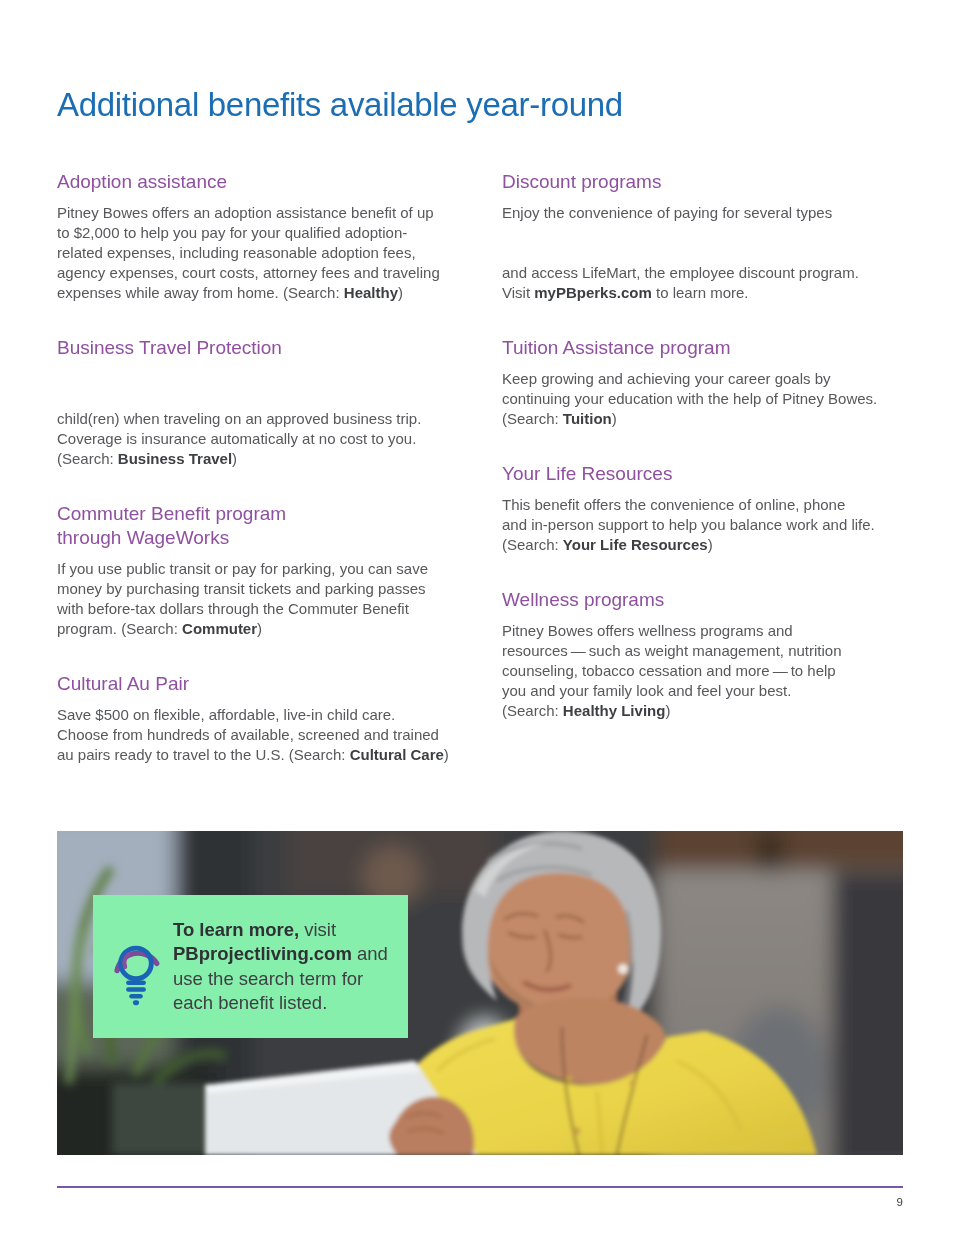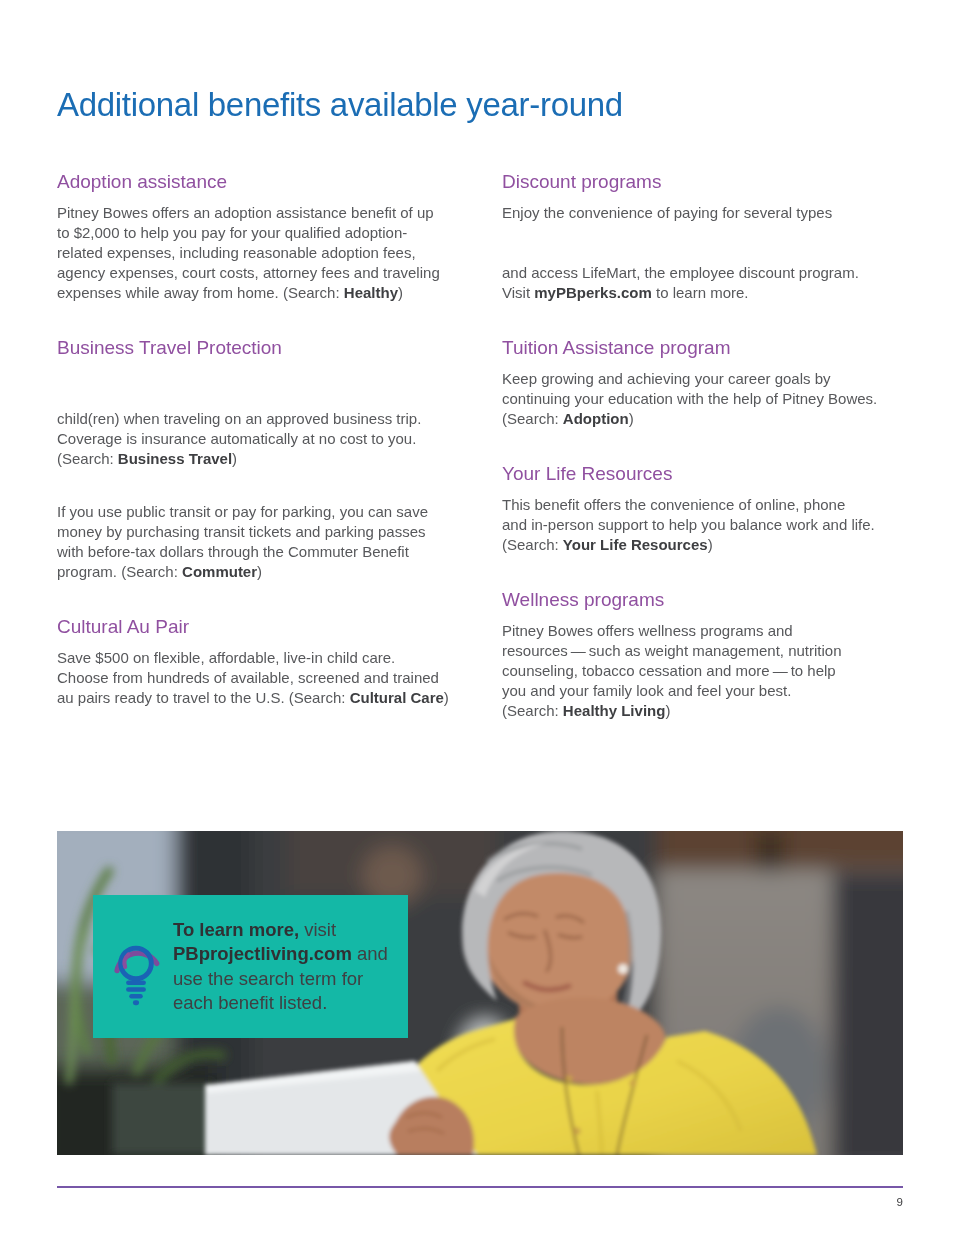--- a/index.html
+++ b/index.html
@@ -34,21 +34,21 @@
   }
   .bb b{font-weight:700;color:var(--bold-text);}
   
   .photo{
     position:absolute;left:57px;top:831px;width:846px;height:324px;
     overflow:hidden;background:#55575a;
   }
   .photo svg.scene{position:absolute;left:0;top:0;width:100%;height:100%;display:block;}
   .callout{
     position:absolute;left:36px;top:64px;width:315px;height:143px;
-    background:#14b8a6;display:flex;align-items:center;
+    background:#86efac;display:flex;align-items:center;
     padding:14px 10px 14px 16px;
   }
   .callout .bulb{width:54px;height:82px;flex:0 0 54px;margin-right:10px;}
   .callout-text{
     font-size:18.5px;line-height:24.5px;color:#3f4043;white-space:nowrap;
   }
   .callout-text b{font-weight:700;color:#303134;}
   
   .footer-rule{
     position:absolute;left:57px;top:1186px;width:846px;height:2px;
@@ -67,35 +67,36 @@
 <div class="col" id="col-left">
     <section class="benefit">
       <h3 class="bh">Adoption assistance</h3>
       <p class="bb"><span>Pitney Bowes offers an adoption assistance benefit of up</span><br><span>to $2,000 to help you pay for your qualified adoption-</span><br><span>related expenses, including reasonable adoption fees,</span><br><span>agency expenses, court costs, attorney fees and traveling</span><br><span>expenses while away from home. (Search: </span><b>Healthy</b><span>)</span></p>
     </section>
     <section class="benefit">
       <h3 class="bh">Business Travel Protection</h3>
       <p class="bb"><br><br><span>child(ren) when traveling on an approved business trip.</span><br><span>Coverage is insurance automatically at no cost to you.</span><br><span>(Search: </span><b>Business Travel</b><span>)</span></p>
     </section>
     <section class="benefit">
+      <h3 class="bh">Commuter Benefit program<br>through WageWorks</h3>
       <p class="bb"><span>If you use public transit or pay for parking, you can save</span><br><span>money by purchasing transit tickets and parking passes</span><br><span>with before-tax dollars through the Commuter Benefit</span><br><span>program. (Search: </span><b>Commuter</b><span>)</span></p>
     </section>
     <section class="benefit">
       <h3 class="bh">Cultural Au Pair</h3>
       <p class="bb"><span>Save $500 on flexible, affordable, live-in child care.</span><br><span>Choose from hundreds of available, screened and trained</span><br><span>au pairs ready to travel to the U.S. (Search: </span><b>Cultural Care</b><span>)</span></p>
     </section>
   </div>
 <div class="col" id="col-right">
     <section class="benefit">
       <h3 class="bh">Discount programs</h3>
       <p class="bb"><span>Enjoy the convenience of paying for several types</span><br><br><br><span>and access LifeMart, the employee discount program.</span><br><span>Visit </span><b>myPBperks.com</b><span> to learn more.</span></p>
     </section>
     <section class="benefit">
       <h3 class="bh">Tuition Assistance program</h3>
-      <p class="bb"><span>Keep growing and achieving your career goals by</span><br><span>continuing your education with the help of Pitney Bowes.</span><br><span>(Search: </span><b>Adoption</b><span>)</span></p>
+      <p class="bb"><span>Keep growing and achieving your career goals by</span><br><span>continuing your education with the help of Pitney Bowes.</span><br><span>(Search: </span><b>Tuition</b><span>)</span></p>
     </section>
     <section class="benefit">
       <h3 class="bh">Your Life Resources</h3>
       <p class="bb"><span>This benefit offers the convenience of online, phone</span><br><span>and in-person support to help you balance work and life.</span><br><span>(Search: </span><b>Your Life Resources</b><span>)</span></p>
     </section>
     <section class="benefit">
       <h3 class="bh">Wellness programs</h3>
       <p class="bb"><span>Pitney Bowes offers wellness programs and</span><br><span>resources — such as weight management, nutrition</span><br><span>counseling, tobacco cessation and more — to help</span><br><span>you and your family look and feel your best.</span><br><span>(Search: </span><b>Healthy Living</b><span>)</span></p>
     </section>
   </div>

